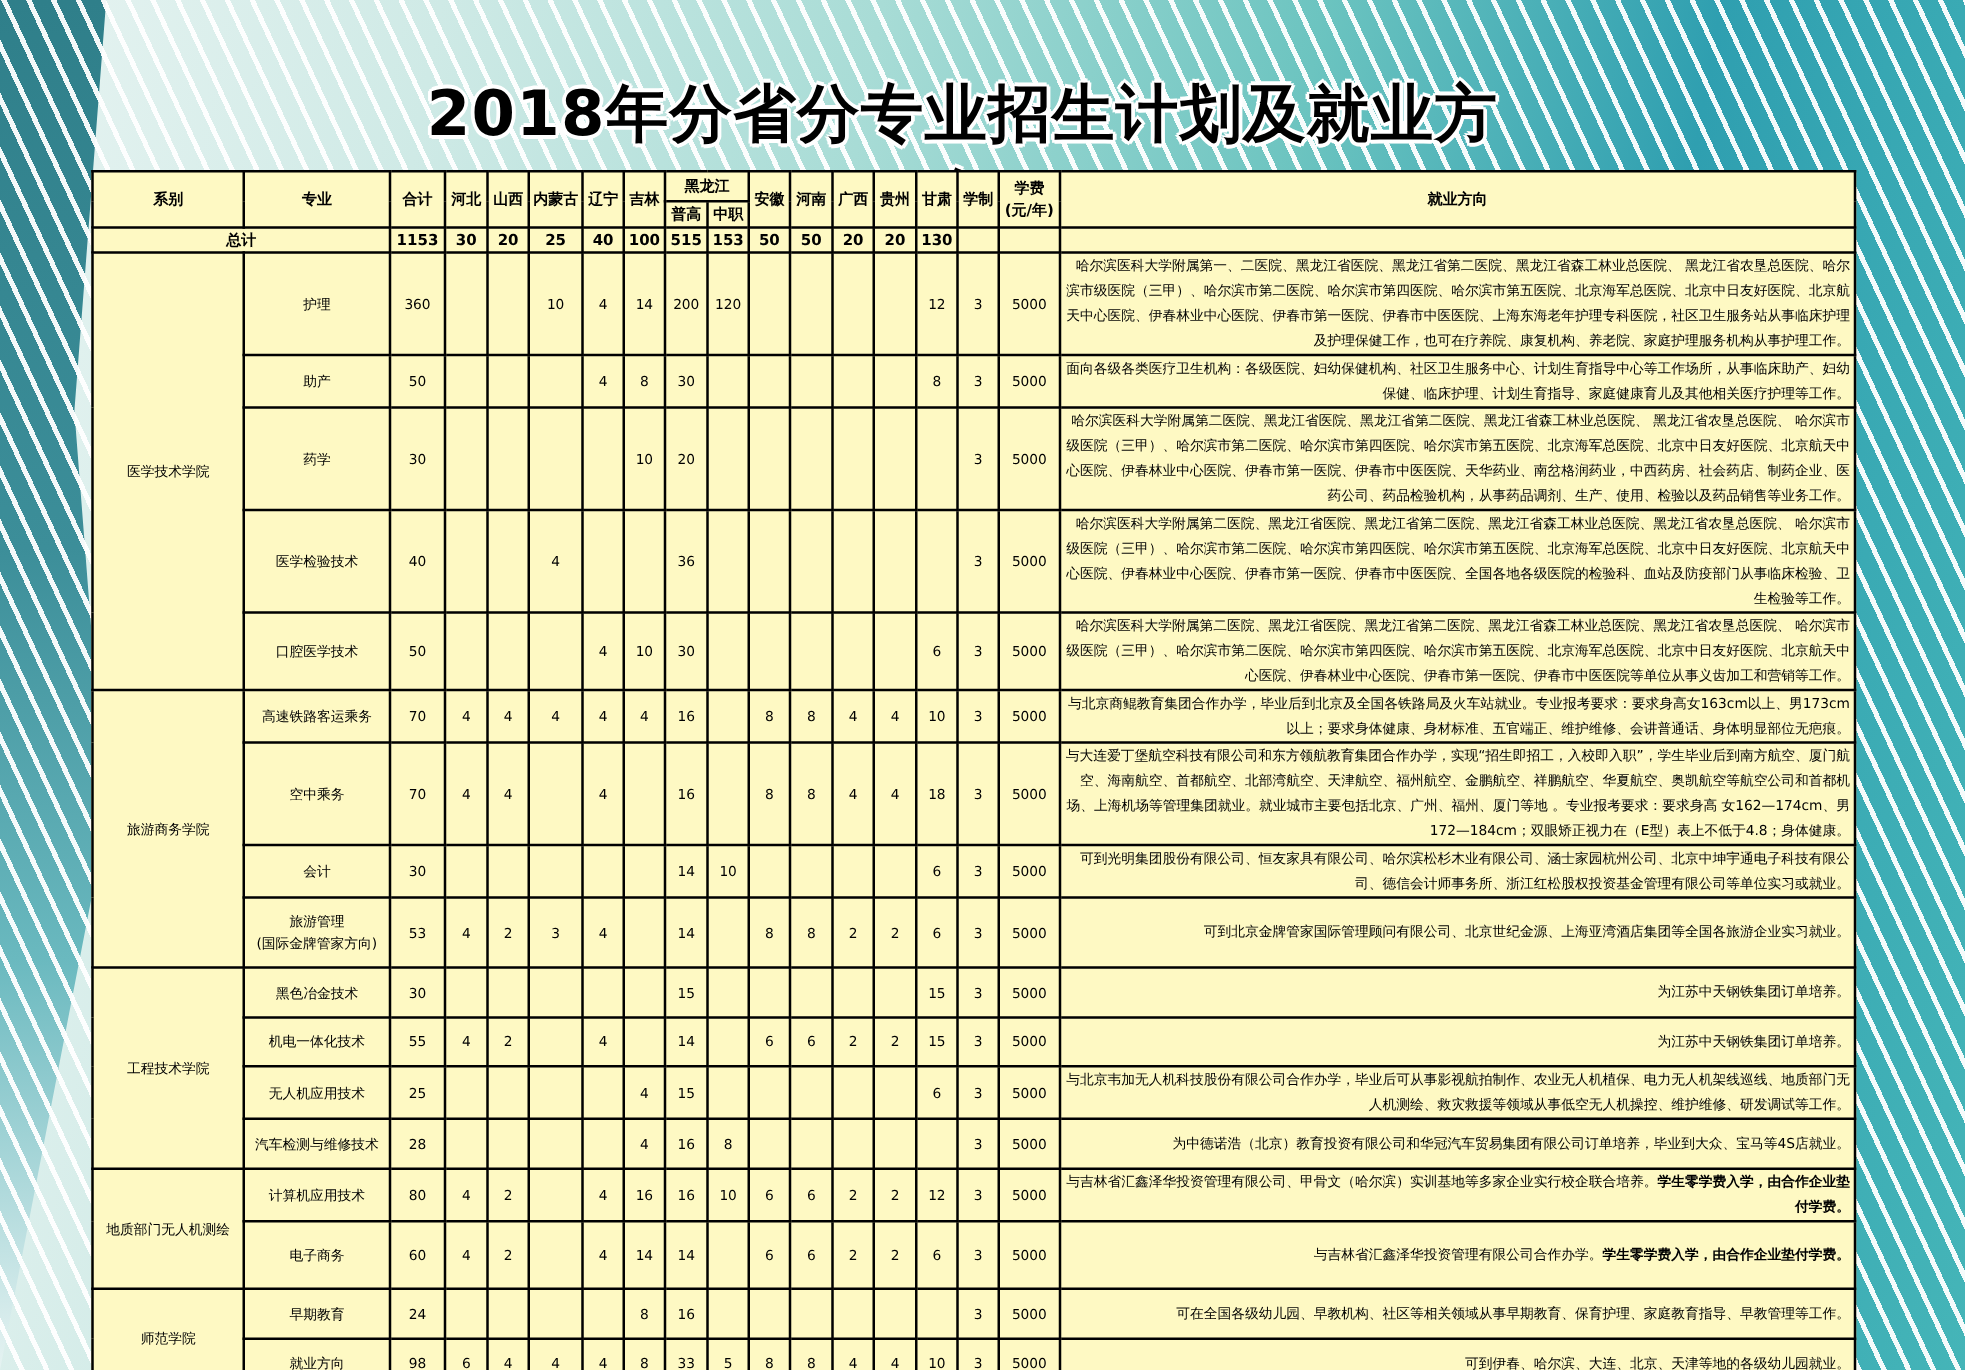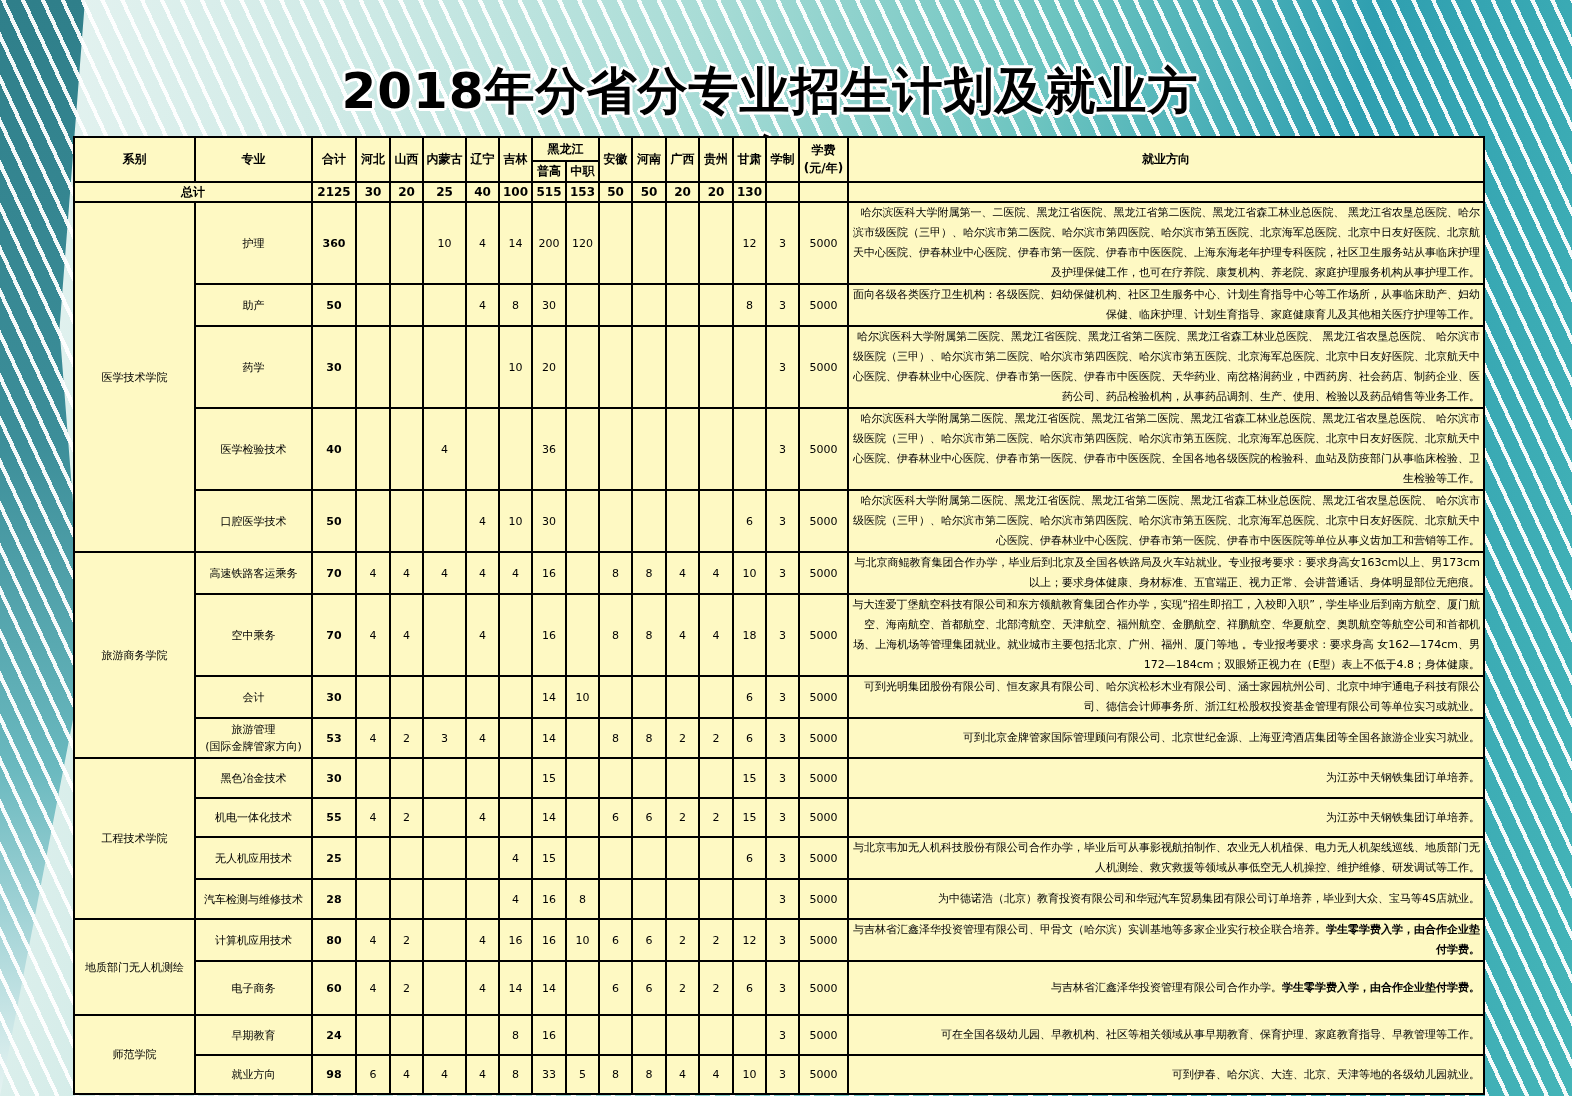--- a/index.html
+++ b/index.html
@@ -11,21 +11,21 @@
   .left-band{position:absolute;left:0;top:0;width:85px;height:1096px;
     background:linear-gradient(180deg,#2f7f8a 0%,#3c8e99 40%,#6ab9bf 70%,#e6f3f2 100%);
     clip-path:polygon(0 0,100% 0,70% 30%,100% 60%,0 100%);}
   .title{position:absolute;left:330px;top:58px;width:880px;text-align:center;
     font-size:50px;font-weight:bold;color:#000;letter-spacing:1px;
     text-shadow:3px 0 #fff,-3px 0 #fff,0 3px #fff,0 -3px #fff,2px 2px #fff,-2px -2px #fff,2px -2px #fff,-2px 2px #fff;}
   .tbl-wrap{position:absolute;left:73px;top:136px;width:1412px;background:#fef9c3;}
   table{border-collapse:collapse;width:1412px;table-layout:fixed;font-size:11px;color:#000;}
   td,th{border:2px solid #000;text-align:center;vertical-align:middle;padding:0 2px;line-height:1.55;}
   th{font-weight:bold;font-size:12px;}
-  .b{font-weight:bold;}
+  .b{font-weight:normal;}
   .dir{text-align:right;font-size:11px;line-height:20px;padding:0 3px;}
   .bold-frag{font-weight:bold;}
 </style>
 </head>
 <body>
 
 <div class="left-band"></div>
 <div class="stripes"></div>
 
 <div class="title">2018年分省分专业招生计划及就业方向</div>
@@ -71,21 +71,21 @@
       <th rowspan="2">学制</th>
       <th rowspan="2"><span>学费</span><br><span>(元/年)</span></th>
       <th rowspan="2">就业方向</th>
     </tr>
     <tr style="height:20px">
       <th>普高</th>
       <th>中职</th>
     </tr>
     <tr style="height:20px">
       <th colspan="2">总计</th>
-      <th>2125</th>
+      <th>1153</th>
       <th>30</th>
       <th>20</th>
       <th>25</th>
       <th>40</th>
       <th>100</th>
       <th>515</th>
       <th>153</th>
       <th>50</th>
       <th>50</th>
       <th>20</th>
@@ -204,21 +204,21 @@
           <td>4</td>
           <td>16</td>
           <td></td>
           <td>8</td>
           <td>8</td>
           <td>4</td>
           <td>4</td>
           <td>10</td>
           <td>3</td>
           <td>5000</td>
-          <td class="dir"><span>与北京商鲲教育集团合作办学，毕业后到北京及全国各铁路局及火车站就业。专业报考要求：要求身高女163cm以上、男173cm以上；要求身体健康、身材标准、五官端正、视力正常、会讲普通话、身体明显部位无疤痕。</span></td>
+          <td class="dir"><span>与北京商鲲教育集团合作办学，毕业后到北京及全国各铁路局及火车站就业。专业报考要求：要求身高女163cm以上、男173cm以上；要求身体健康、身材标准、五官端正、维护维修、会讲普通话、身体明显部位无疤痕。</span></td>
         </tr>
         <tr style="height: 80px;">
           <td><span>空中乘务</span></td>
           <td class="b">70</td>
           <td>4</td>
           <td>4</td>
           <td></td>
           <td>4</td>
           <td></td>
           <td>16</td>
@@ -244,21 +244,21 @@
           <td>10</td>
           <td></td>
           <td></td>
           <td></td>
           <td></td>
           <td>6</td>
           <td>3</td>
           <td>5000</td>
           <td class="dir"><span>可到光明集团股份有限公司、恒友家具有限公司、哈尔滨松杉木业有限公司、涵士家园杭州公司、北京中坤宇通电子科技有限公司、德信会计师事务所、浙江红松股权投资基金管理有限公司等单位实习或就业。</span></td>
         </tr>
-        <tr style="height: 40px;">
+        <tr style="height: 56px;">
           <td><span>旅游管理</span><br><span>(国际金牌管家方向)</span></td>
           <td class="b">53</td>
           <td>4</td>
           <td>2</td>
           <td>3</td>
           <td>4</td>
           <td></td>
           <td>14</td>
           <td></td>
           <td>8</td>

